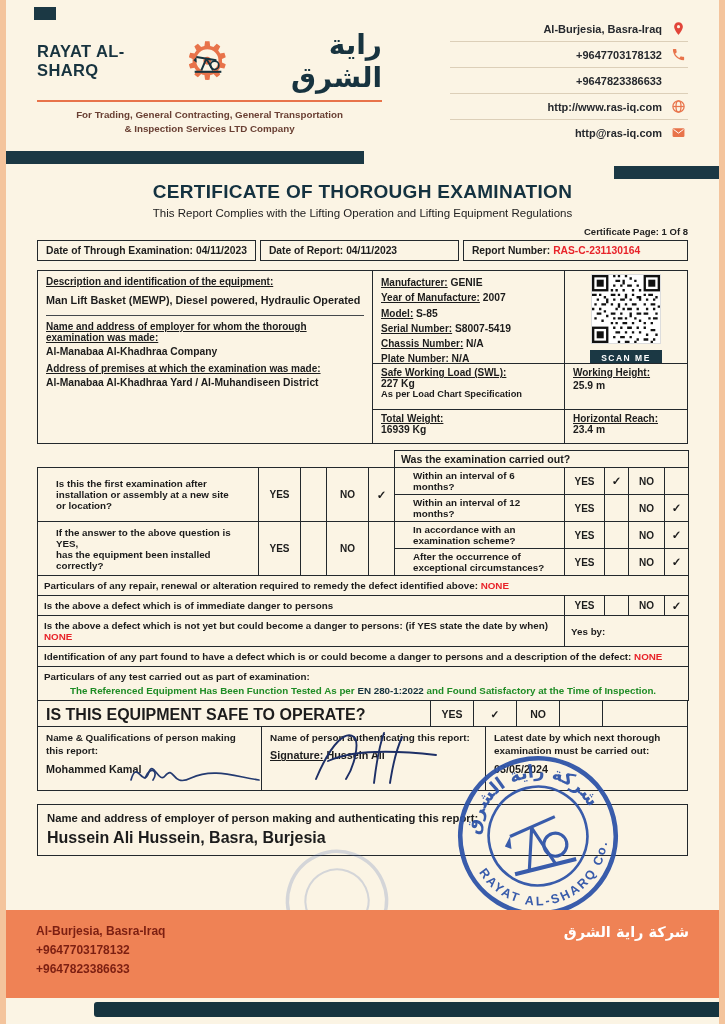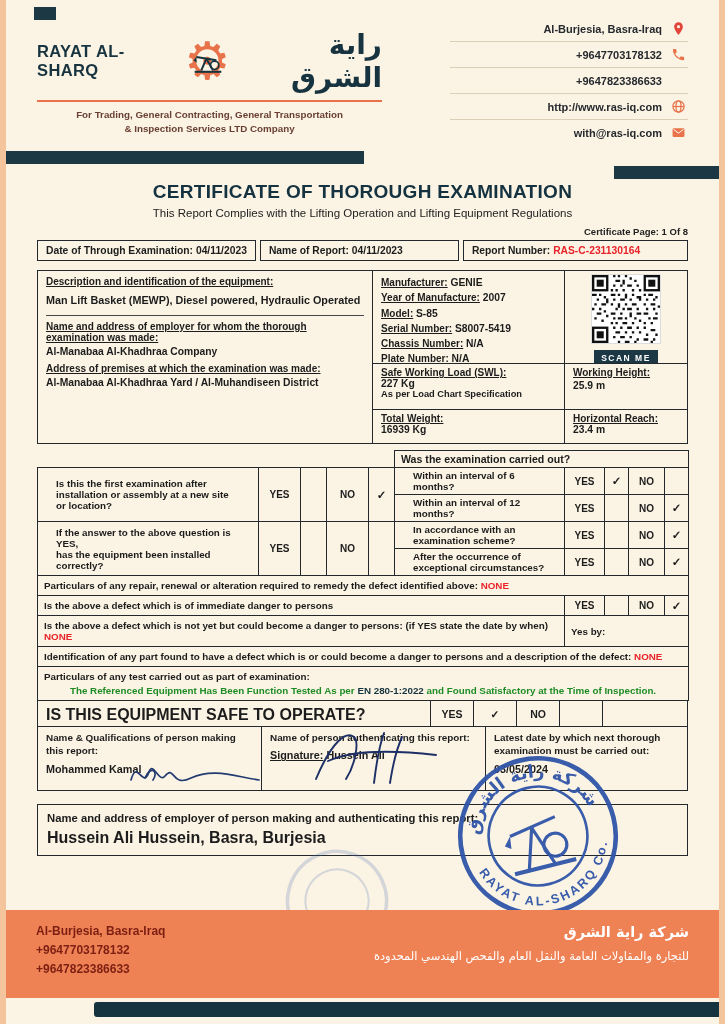--- a/index.html
+++ b/index.html
@@ -67,21 +67,21 @@
   .eq-wh  { grid-column:3; grid-row:2; border-top:1.4px solid #23282c; padding:3px 8px; }
   .eq-hr  { grid-column:3; grid-row:3; border-top:1.4px solid #23282c; padding:3px 8px; }
   .u { text-decoration:underline; font-weight:bold; }
   .lbl10 { font-size:10px; }
   .val { font-weight:bold; font-size:10.3px; }
   .eq-left .big { font-weight:bold; font-size:10.8px; margin:7px 0 9px; }
   .lc-div { border-top:1.2px solid #44484c; margin:2px 0 5px; }
   .f-row { font-size:10px; line-height:15.3px; white-space:nowrap; }
   .qr-wrap { display:flex; flex-direction:column; align-items:center; }
   .qr-svg { width:70px; height:70px; background:#fff; border:1px solid #ddd; }
-  .scanme { width:64px; margin-top:6px; background:#1b3844; color:#fff; font-size:8.5px; font-weight:bold; letter-spacing:1.5px; text-align:center; padding:2.5px 0; }
+  .scanme { width:72px; margin-top:6px; background:#1b3844; color:#fff; font-size:8.5px; font-weight:bold; letter-spacing:1.5px; text-align:center; padding:2.5px 0; }
 
   
   table.exam { border-collapse:collapse; width:100%; margin-top:6px; table-layout:fixed; }
   .exam td { border:1.4px solid #23282c; font-size:9.7px; font-weight:bold; padding:2px 18px; vertical-align:middle; }
   .exam td.nb { border:none; }
   .exam .hdr { font-size:10.6px; padding-left:6px; }
   .exam .ql { font-size:9.8px; white-space:pre-line; }
   .exam .yn { text-align:center; font-size:10px; padding:2px 1px; }
   .exam .ck { text-align:center; font-size:11.5px; padding:2px 0; }
   .exam .full { font-size:9.8px; padding:4px 6px; }
@@ -175,21 +175,21 @@
           <span>http://www.ras-iq.com</span>
           <svg class="cicon" viewBox="0 0 24 24">
               <g stroke="#e8734a" stroke-width="2" fill="none">
                 <circle cx="12" cy="12" r="9"></circle>
                 <ellipse cx="12" cy="12" rx="4" ry="9"></ellipse>
                 <path d="M3.5 12h17"></path>
               </g>
             </svg>
         </div>
         <div class="contact-row">
-          <span>with@ras-iq.com</span>
+          <span>http@ras-iq.com</span>
           <svg class="cicon" viewBox="0 0 24 24">
               <rect x="2.5" y="5" width="19" height="14" rx="2" fill="#e8734a"></rect>
               <path d="M4 7l8 6 8-6" stroke="#fff" stroke-width="1.6" fill="none"></path>
             </svg>
         </div>
       </div>
     </div>
 
     <div class="bars">
       <div class="bar-left"></div>
@@ -201,21 +201,21 @@
       <div class="subtitle">This Report Complies with the Lifting Operation and Lifting Equipment Regulations</div>
       <div class="pagecount">Certificate Page: 1 Of 8</div>
     </div>
 
     <div class="meta-row">
       <div class="meta-box mb1">
         <span>Date of Through Examination:</span>
         <span>04/11/2023</span>
       </div>
       <div class="meta-box mb2">
-        <span>Name of Report:</span>
+        <span>Date of Report:</span>
         <span>04/11/2023</span>
       </div>
       <div class="meta-box mb3">
         <span>Report Number:</span>
         <span class="red">RAS-C-231130164</span>
       </div>
     </div>
 
     <div class="equip">
       <div class="eq-left">
@@ -451,18 +451,17 @@
 
   <div class="footer">
     <div class="footer-salmon">
       <div class="footer-left">
         <div>Al-Burjesia, Basra-Iraq</div>
         <div>+9647703178132</div>
         <div>+9647823386633</div>
       </div>
       <div class="footer-right ar">
         <div class="fr1">شركة راية الشرق</div>
-        <div class="fr2">للتجارة والمقاولات العامة والنقل العام والفحص الهندسي المحدودة</div>
       </div>
     </div>
     <div class="footer-teal"></div>
   </div>
 </div>
 
 </body></html>

